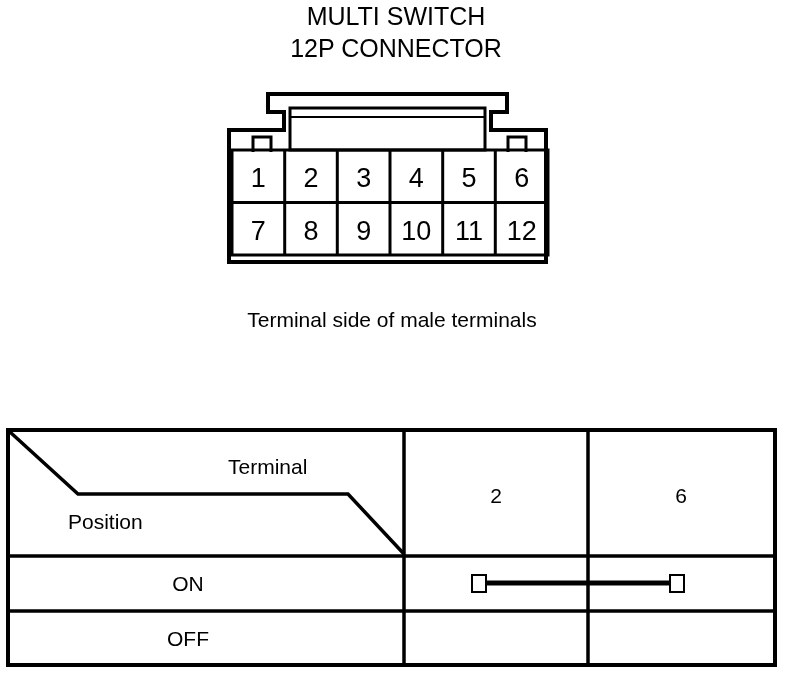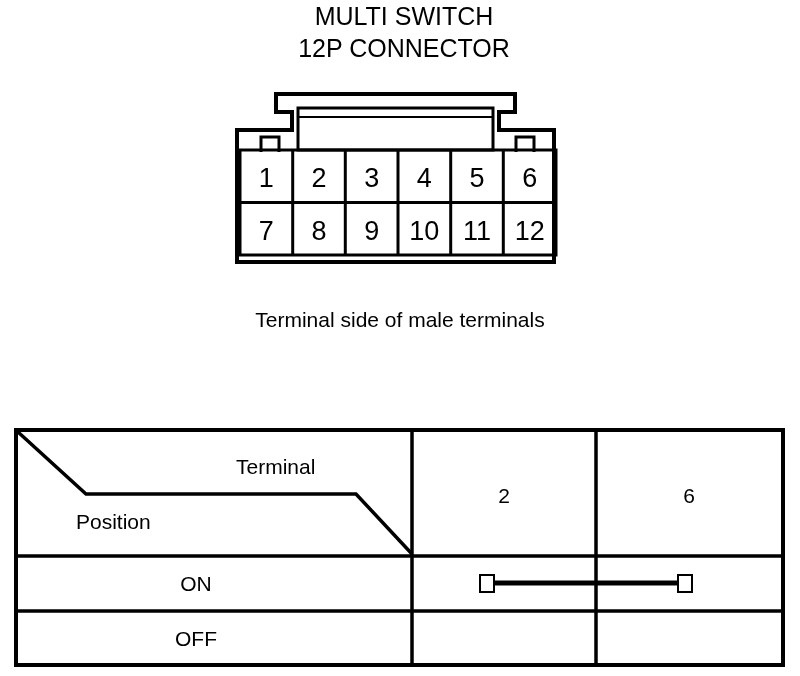--- a/index.html
+++ b/index.html
@@ -10,21 +10,21 @@
   body {
     width: 800px;
     height: 676px;
     position: relative;
     font-family: "Liberation Sans", sans-serif;
     color: #000000;
     overflow: hidden;
   }
   #root {
     position: absolute;
-    left: 8px; top: 0;
+    left: 0; top: 0;
     width: 784px;
     height: 676px;
   }
   svg.layer {
     position: absolute;
     left: 0; top: 0;
     width: 800px;
     height: 676px;
   }
   svg text {

